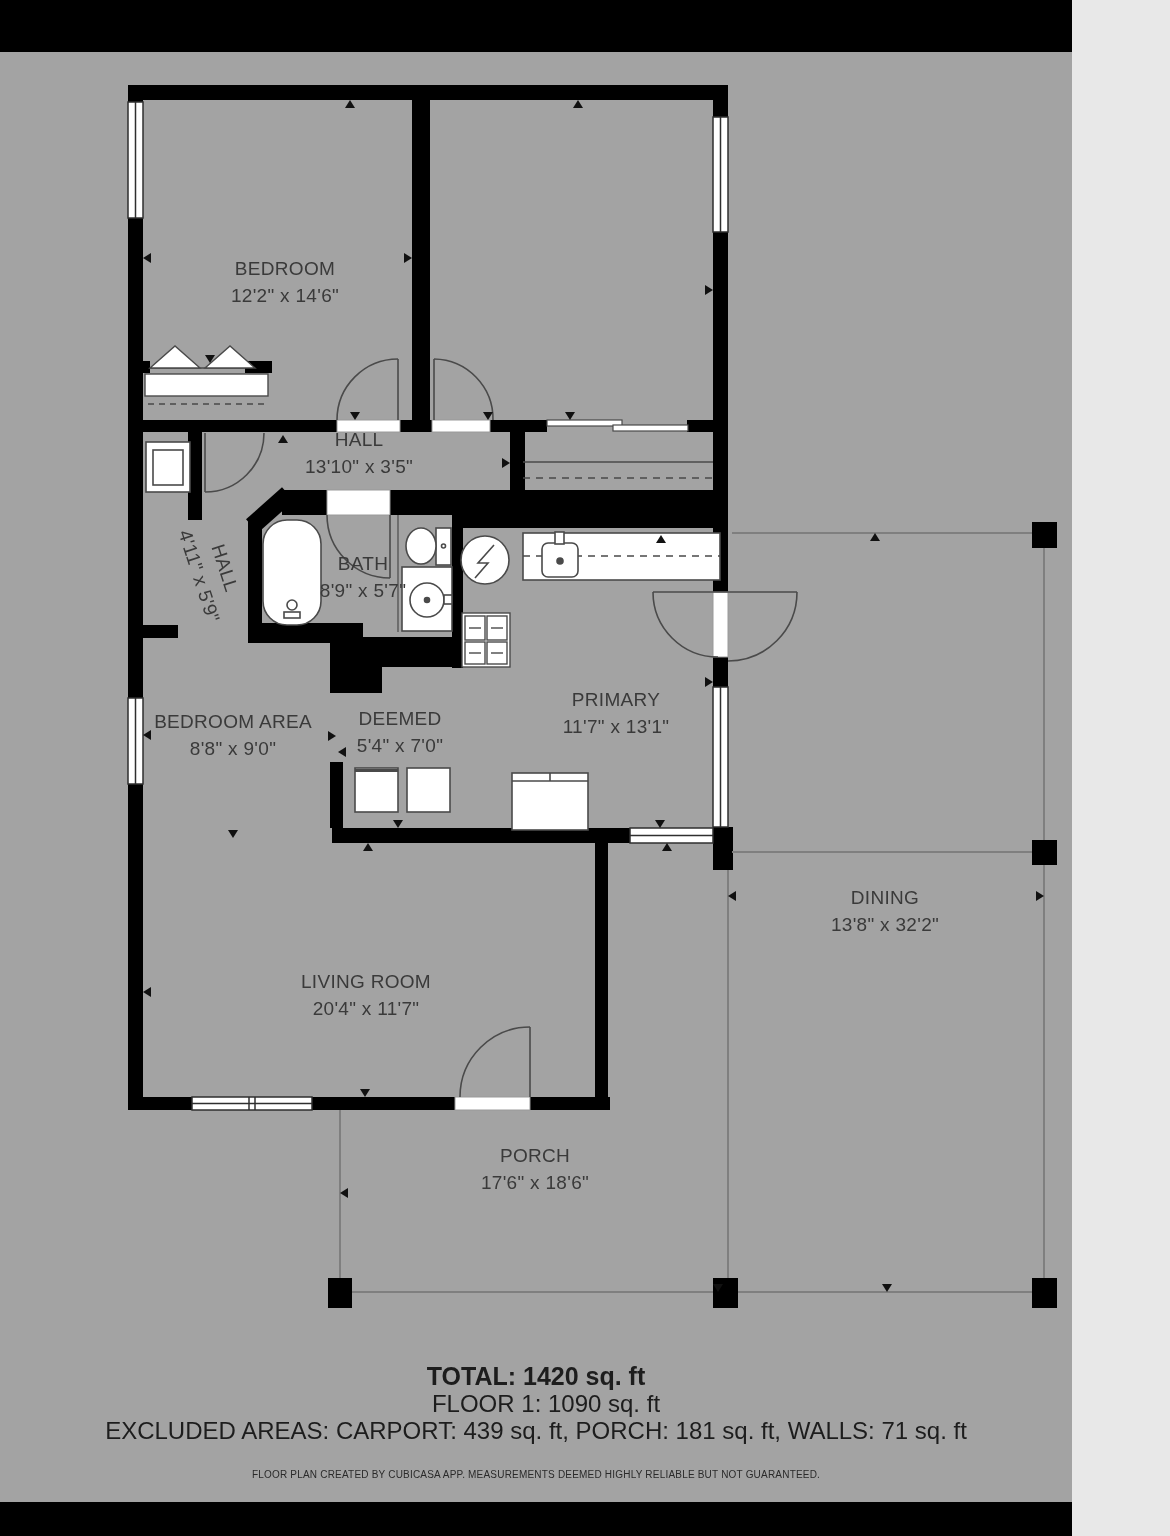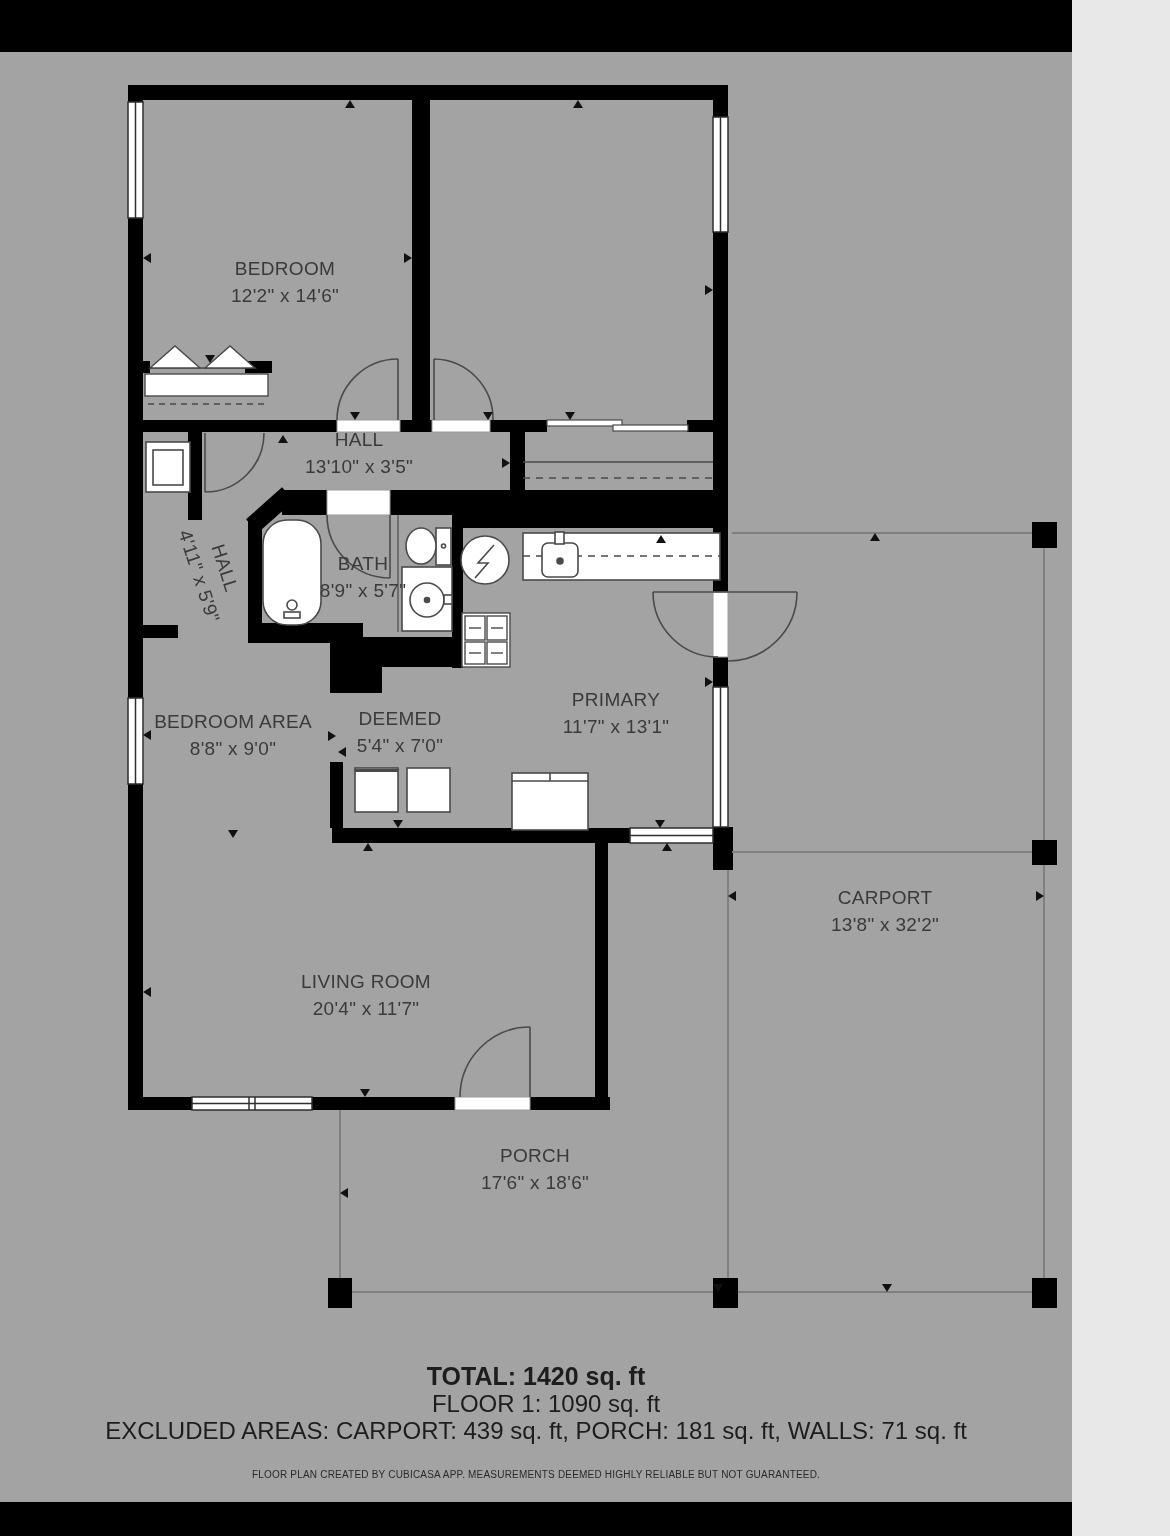--- a/index.html
+++ b/index.html
@@ -304,21 +304,21 @@
   </div>
   <div class="room-label" style="left:400px;top:732px;">
     <div>DEEMED</div>
     <div>5'4" x 7'0"</div>
   </div>
   <div class="room-label" style="left:366px;top:995px;">
     <div>LIVING ROOM</div>
     <div>20'4" x 11'7"</div>
   </div>
   <div class="room-label" style="left:885px;top:911px;">
-    <div>CARPORT</div>
+    <div>DINING</div>
     <div>13'8" x 32'2"</div>
   </div>
   <div class="room-label" style="left:535px;top:1169px;">
     <div>PORCH</div>
     <div>17'6" x 18'6"</div>
   </div>
 
   <div class="summary">
     <div class="total">TOTAL: 1420 sq. ft</div>
     <div class="floor">FLOOR 1: 1090 sq. ft</div>

